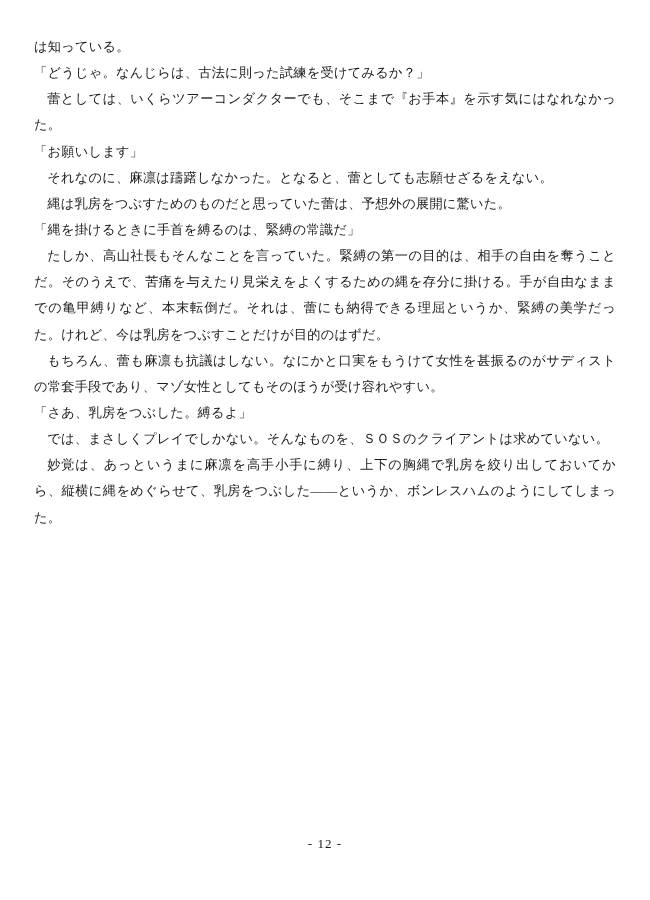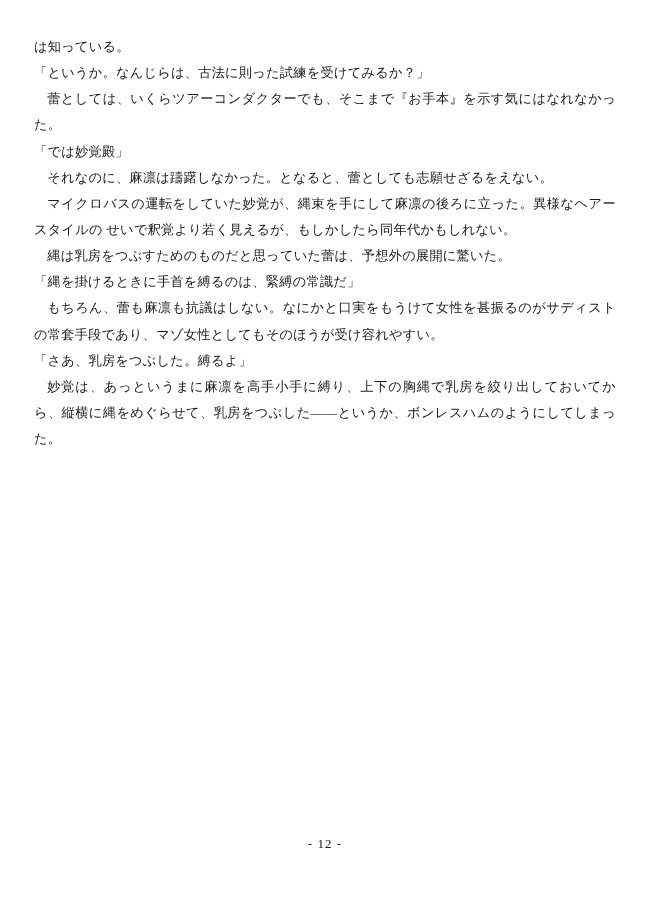--- a/index.html
+++ b/index.html
@@ -47,25 +47,26 @@
     letter-spacing: 0.08em;
     color: #1a1a1a;
   }
 </style>
 </head>
 <body>
 
 <div class="page">
   <div class="body-text" id="body-text">
       <p class="para">は知っている。</p>
-      <p class="para">「というか。なんじらは、古法に則った試練を受けてみるか？」</p>
+      <p class="para">「どうじゃ。なんじらは、古法に則った試練を受けてみるか？」</p>
       <p class="para indent">蕾としては、いくらツアーコンダクターでも、そこまで『お手本』を示す気にはなれなかった。</p>
-      <p class="para">「では妙覚殿」</p>
+      <p class="para">「お願いします」</p>
       <p class="para indent">それなのに、麻凛は躊躇しなかった。となると、蕾としても志願せざるをえない。</p>
-      <p class="para indent">マイクロバスの運転をしていた妙覚が、縄束を手にして麻凛の後ろに立った。異様なヘアースタイルの せいで釈覚より若く見えるが、もしかしたら同年代かもしれない。</p>
       <p class="para indent">縄は乳房をつぶすためのものだと思っていた蕾は、予想外の展開に驚いた。</p>
       <p class="para">「縄を掛けるときに手首を縛るのは、緊縛の常識だ」</p>
+      <p class="para indent">たしか、高山社長もそんなことを言っていた。緊縛の第一の目的は、相手の自由を奪うことだ。そのうえで、苦痛を与えたり見栄えをよくするための縄を存分に掛ける。手が自由なままでの亀甲縛りなど、本末転倒だ。それは、蕾にも納得できる理屈というか、緊縛の美学だった。けれど、今は乳房をつぶすことだけが目的のはずだ。</p>
       <p class="para indent">もちろん、蕾も麻凛も抗議はしない。なにかと口実をもうけて女性を甚振るのがサディストの常套手段であり、マゾ女性としてもそのほうが受け容れやすい。</p>
       <p class="para">「さあ、乳房をつぶした。縛るよ」</p>
+      <p class="para indent">では、まさしくプレイでしかない。そんなものを、ＳＯＳのクライアントは求めていない。</p>
       <p class="para indent">妙覚は、あっというまに麻凛を高手小手に縛り、上下の胸縄で乳房を絞り出しておいてから、縦横に縄をめぐらせて、乳房をつぶした――というか、ボンレスハムのようにしてしまった。</p>
     </div>
   <div class="page-number">- 12 -</div>
 </div>
 
 </body></html>

